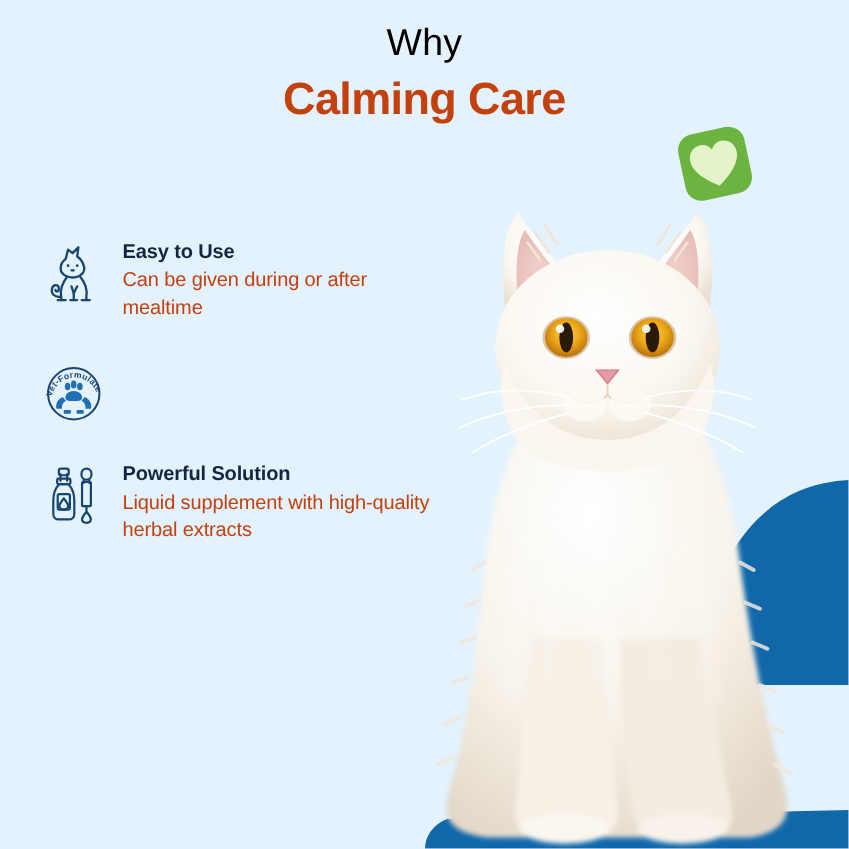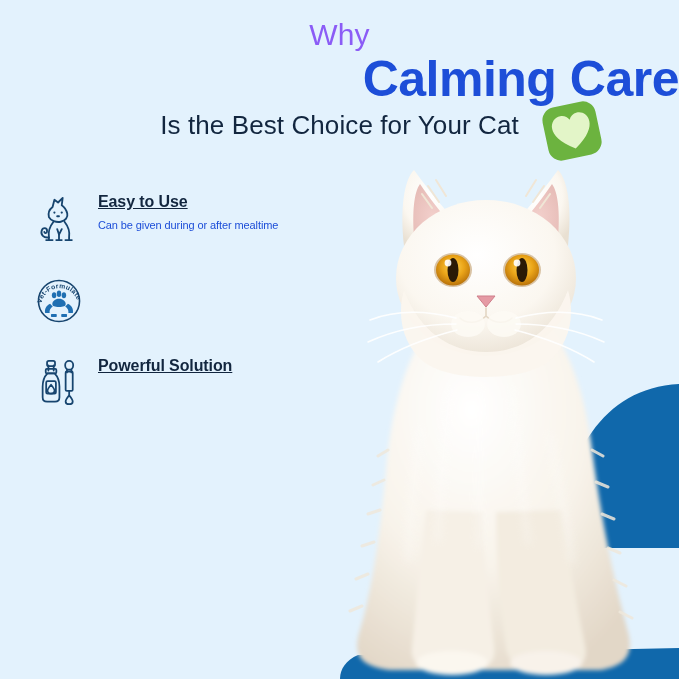--- a/index.html
+++ b/index.html
@@ -15,26 +15,26 @@
 
   
   .bg-layer{position:absolute;inset:0;width:679px;height:679px;}
 
   
   .headline{
     position:absolute;left:0;top:18px;width:679px;text-align:center;
     z-index:6;
   }
   .hl-why{
-    font-size:30px;line-height:34px;color:#8b5cf6;font-weight:400;
+    font-size:30px;line-height:34px;color:#000000;font-weight:400;
     letter-spacing:0.2px;
   }
   .hl-main{
-    font-size:50px;line-height:56px;color:#1d4ed8;font-weight:700;
-    letter-spacing:-0.5px;margin-top:-1px;text-align:right;
+    font-size:36px;line-height:56px;color:#c2410c;font-weight:700;
+    letter-spacing:-0.5px;margin-top:-1px;
   }
   .hl-sub{
     font-size:26px;line-height:32px;color:#12263f;font-weight:400;
     margin-top:2px;letter-spacing:0.1px;
   }
 
   
   .heart-badge{
     position:absolute;left:543px;top:102px;width:58px;height:58px;
     transform:rotate(-12deg);z-index:7;
@@ -48,24 +48,24 @@
     display:flex;align-items:flex-start;margin-bottom:24px;
   }
   .feature:last-child{margin-bottom:0;justify-content:center;}
   .f-icon{
     width:66px;flex:0 0 66px;display:flex;align-items:flex-start;
     justify-content:center;padding-top:2px;
   }
   .f-text{flex:1;padding-left:6px;}
   .f-title{
     font-size:16px;line-height:20px;font-weight:700;color:#12263f;
-    letter-spacing:-0.1px;margin-bottom:2px;text-decoration:underline;
+    letter-spacing:-0.1px;margin-bottom:2px;
   }
   .f-desc{
-    font-size:11px;line-height:22px;color:#1d4ed8;font-weight:400;
+    font-size:16px;line-height:22px;color:#c2410c;font-weight:400;
     letter-spacing:-0.1px;
   }
 
   
   .feature.r1{margin-bottom:30px;}
   .feature.r2{margin-bottom:32px;}
   .feature.r3{margin-bottom:30px;}
 
   
   .cat-wrap{
@@ -200,21 +200,20 @@
                  M212,240 C216,290 222,342 228,392
                  M120,280 C114,330 110,372 108,410
                  M250,286 C258,334 266,376 272,412"></path>
       </g>
     </svg>
   </div>
 
   <div class="headline">
     <div class="hl-why">Why</div>
     <div class="hl-main">Calming Care</div>
-    <div class="hl-sub">Is the Best Choice for Your Cat</div>
   </div>
 
   <div class="heart-badge">
     <svg viewBox="0 0 58 58" width="58" height="58">
       <rect x="2" y="2" width="54" height="54" rx="13" ry="13" fill="#6cb33f"></rect>
       <path fill="#e3f5c8" d="M29,47 C14,37 10,29 10,23 C10,16 15,12 20.5,12
                C24.5,12 27.5,14.5 29,17.5 C30.5,14.5 33.5,12 37.5,12
                C43,12 48,16 48,23 C48,29 44,37 29,47 Z"></path>
     </svg>
   </div>
@@ -301,17 +300,18 @@
           <rect x="33" y="3" width="9" height="10" rx="4.5"></rect>
           <path d="M35,13 l0,3 M40,13 l0,3"></path>
           <rect x="33.5" y="15" width="8" height="22" rx="1.4"></rect>
           <path d="M37.5,37 L37.5,41"></path>
           <path d="M37.5,42 C40,45 41.5,47 41.5,48.8 C41.5,50.8 39.7,52 37.5,52
                    C35.3,52 33.5,50.8 33.5,48.8 C33.5,47 35,45 37.5,42 Z"></path>
         </svg>
       </div>
       <div class="f-text">
         <div class="f-title">Powerful Solution</div>
+        <div class="f-desc">Liquid supplement with high-quality herbal extracts</div>
       </div>
     </div>
 
   </div>
 </div>
 
 </body></html>

